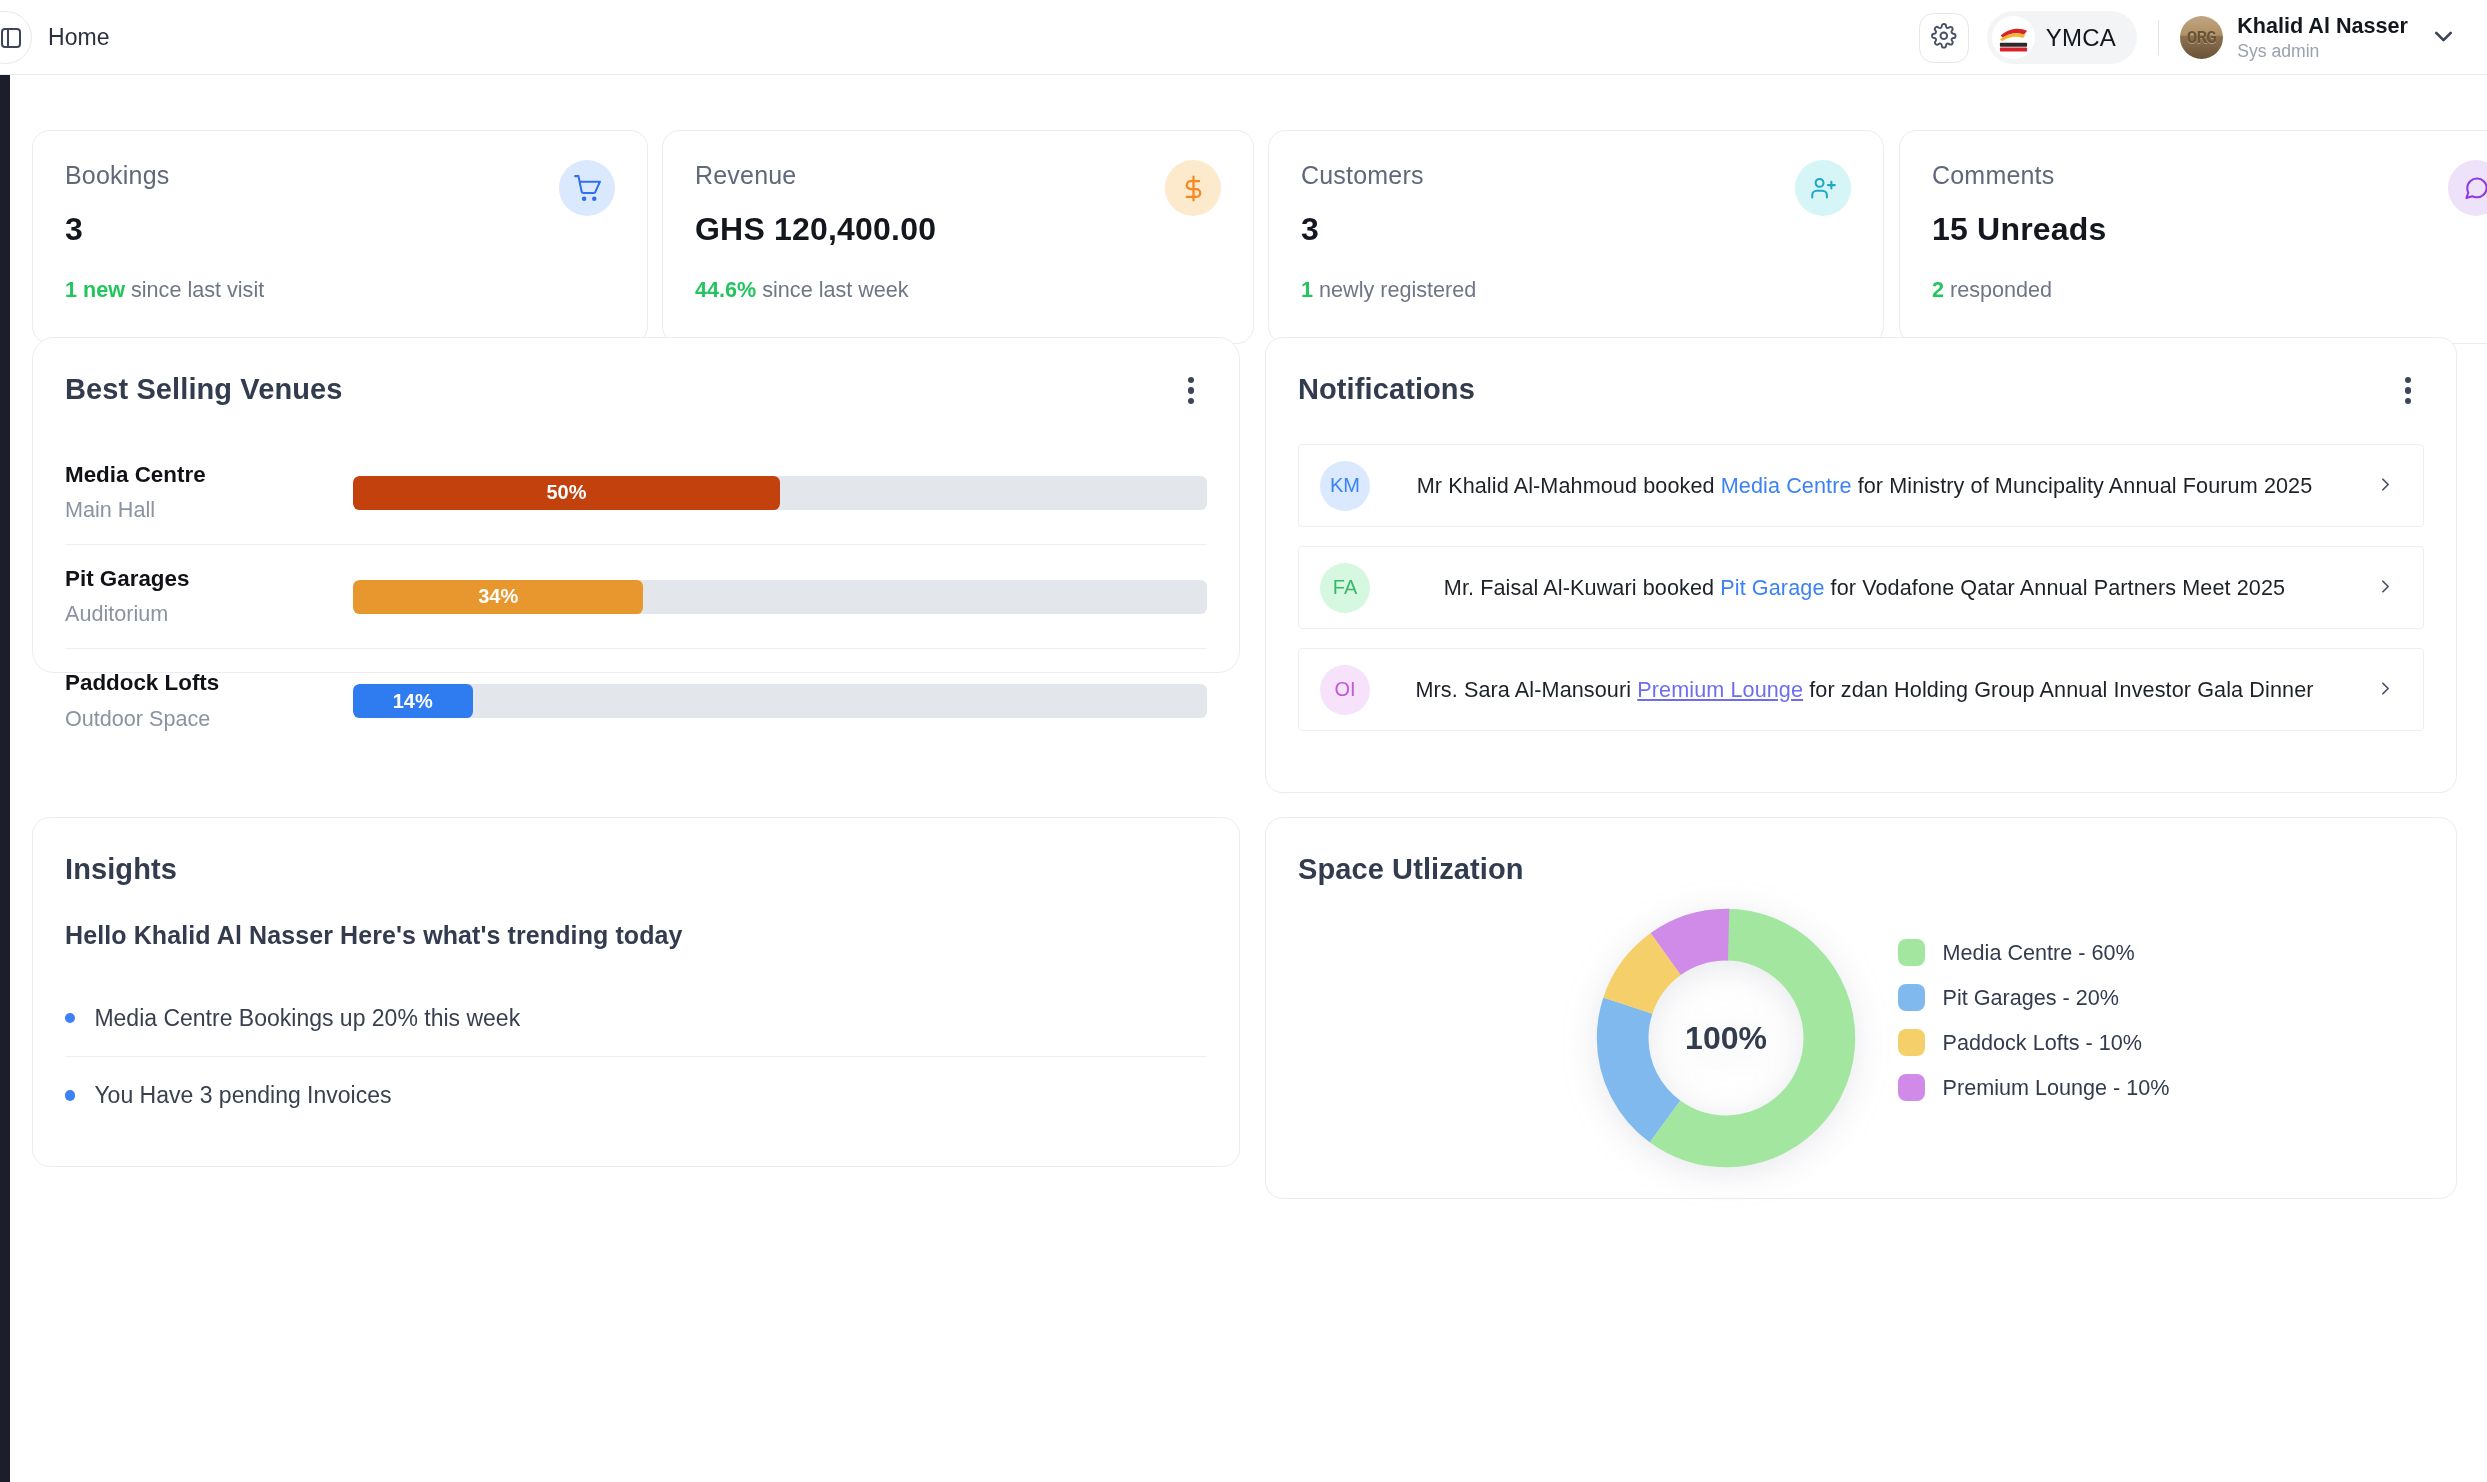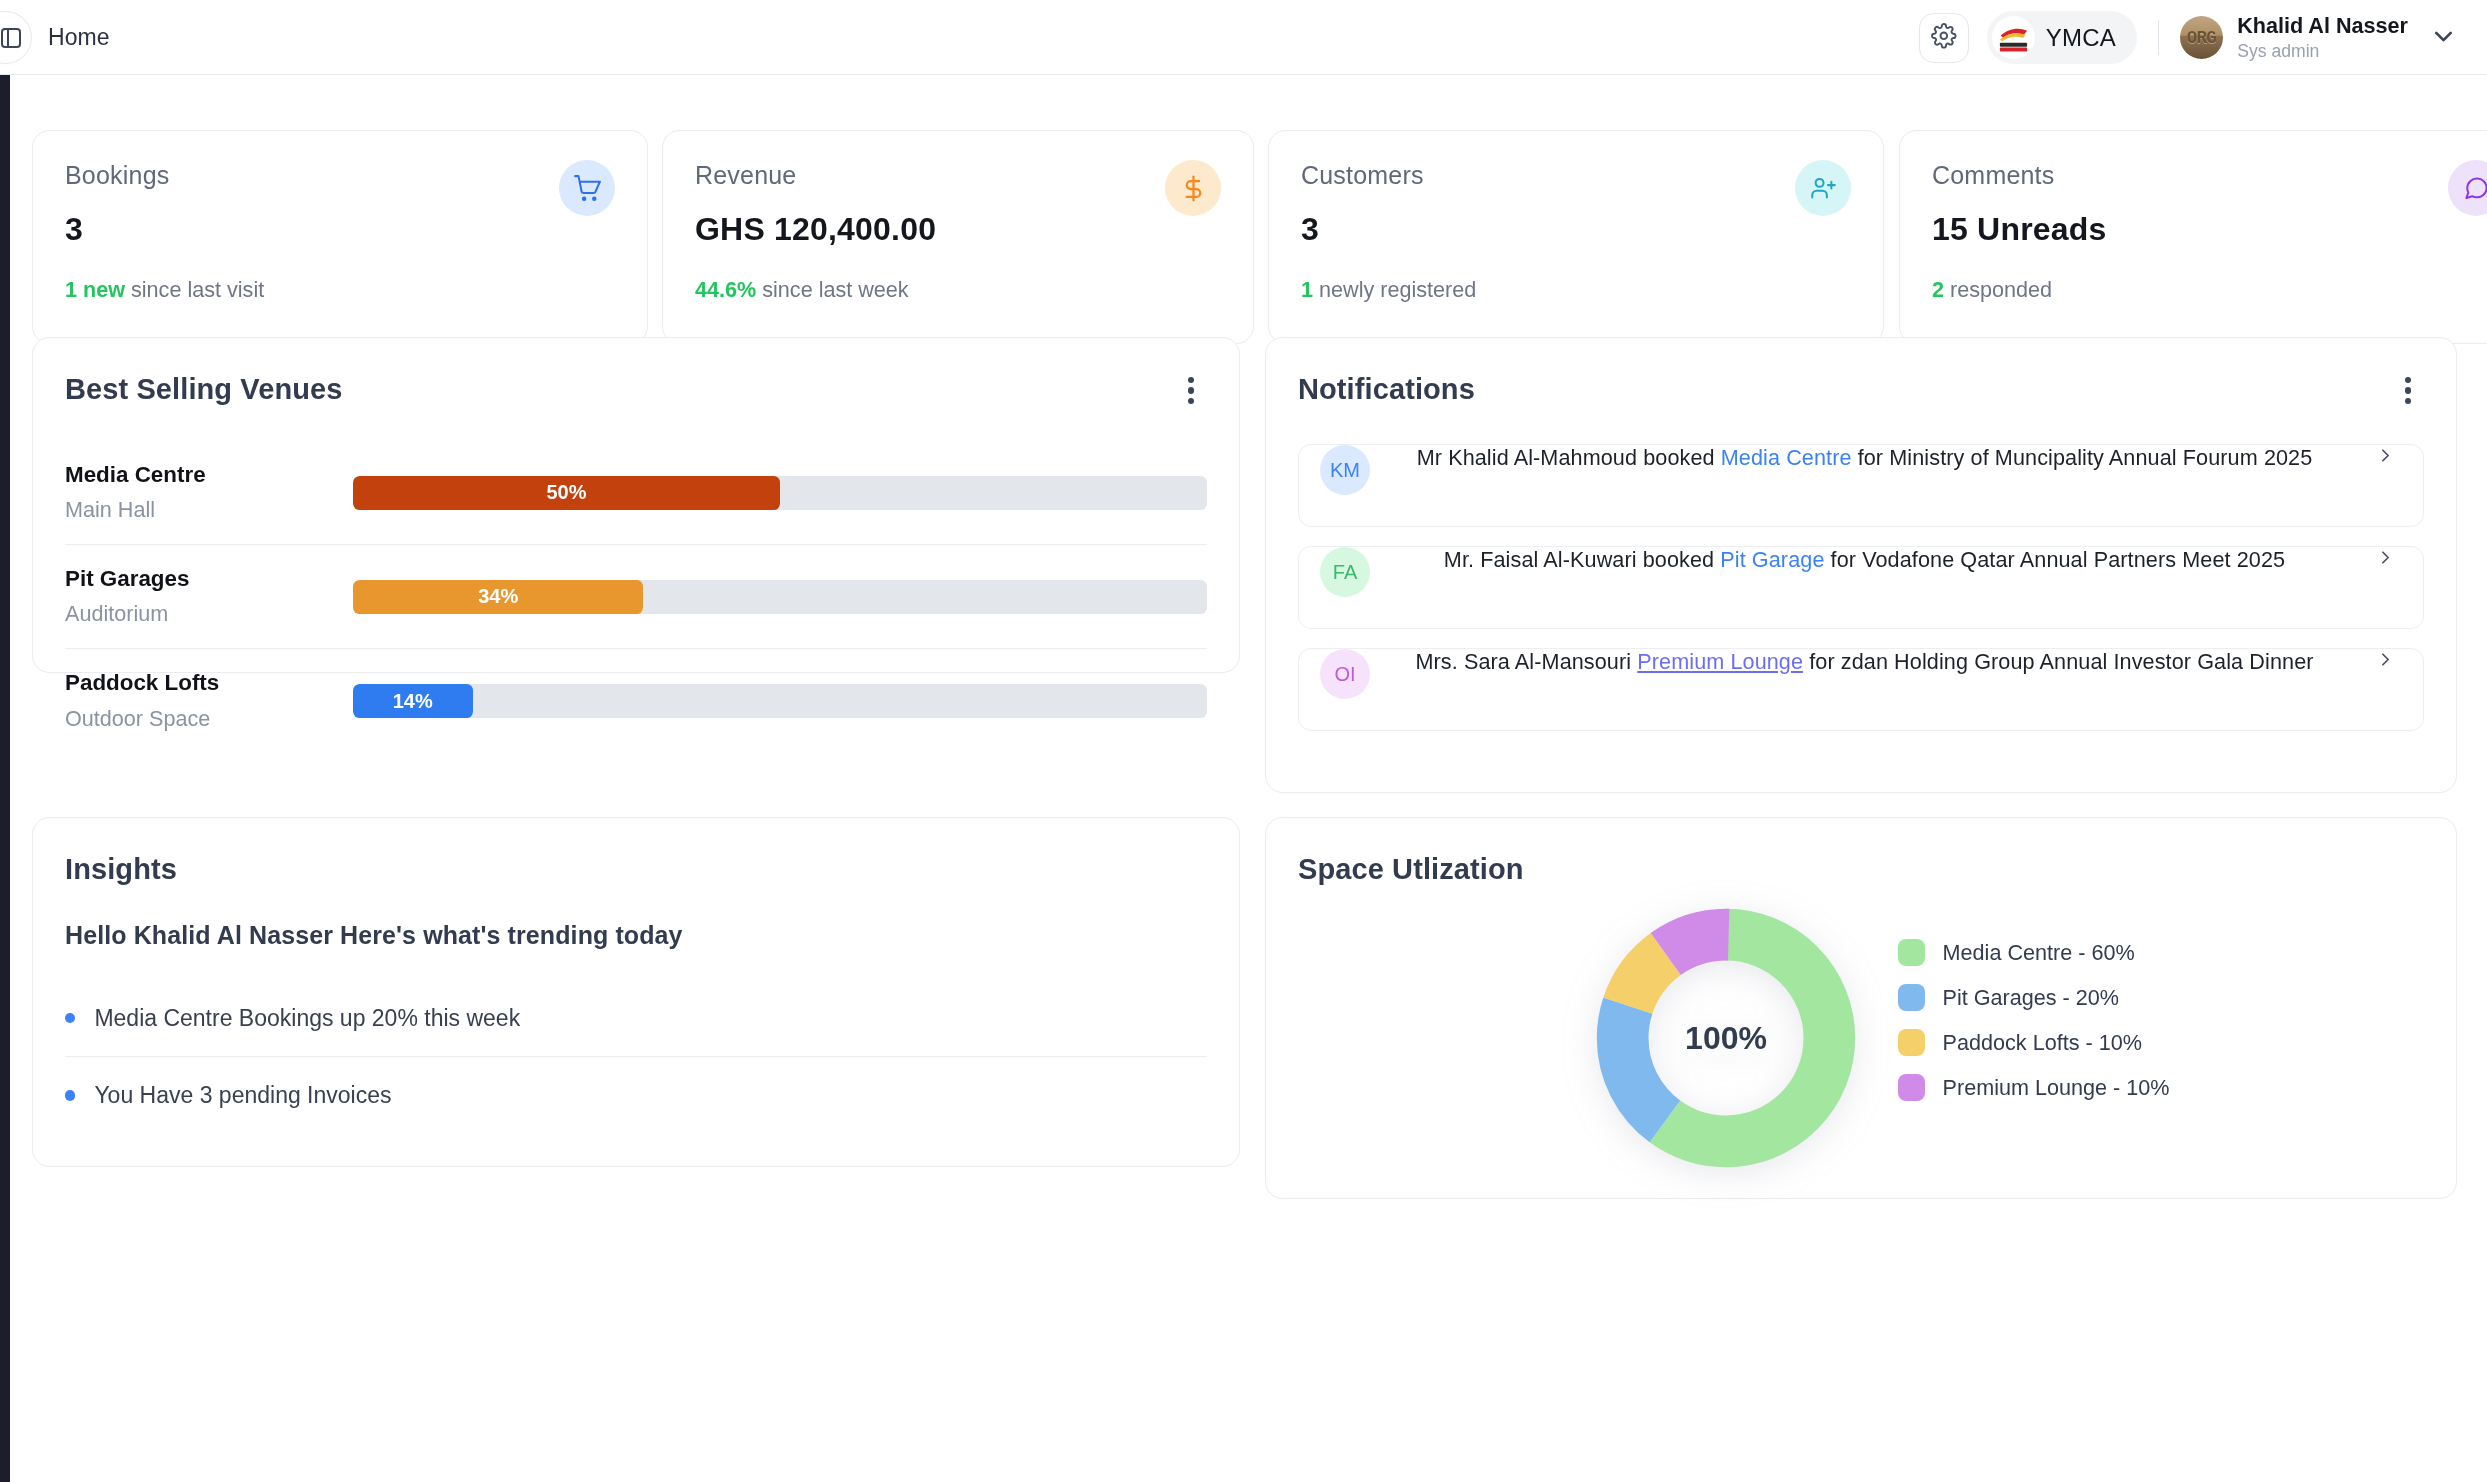--- a/index.html
+++ b/index.html
@@ -130,23 +130,23 @@
     background: #e3e7ec; position: relative; overflow: hidden;
   }
   .bar-fill {
     position: absolute; left: 0; top: 0; height: 34px; border-radius: 6.4px;
     display: flex; align-items: center; justify-content: center;
     color: #fff; font-size: 20px; font-weight: bold;
   }
 
   
   .notif-row {
-    display: flex; align-items: flex-start;
+    display: flex; align-items: center;
     height: 83px; margin-bottom: 19px;
-    border: 0.8px solid #eceef2; border-radius: 13px;
+    border: 0.8px solid #eceef2; border-radius: 4px;
     padding: 0 27px 0 21px; background: #fff; cursor: pointer;
   }
   .notif-avatar {
     width: 50px; height: 50px; border-radius: 50%;
     display: flex; align-items: center; justify-content: center;
     font-size: 20px; flex-shrink: 0;
   }
   .notif-text {
     flex: 1; text-align: center; font-size: 21.6px; color: #1d2129;
     letter-spacing: 0.1px; white-space: nowrap;
@@ -292,21 +292,21 @@
     <div class="kpi-title">Comments</div>
     <div class="kpi-value">15 Unreads</div>
     <div class="kpi-sub"><b style="color:#22c55e">2</b><span> responded</span></div>
     <div class="kpi-icon" style="background:#eee2fb;">
       <svg width="27" height="27" viewBox="0 0 24 24" fill="none" stroke="#8e3ae0" stroke-width="1.8" stroke-linecap="round" stroke-linejoin="round">
         <path d="M21 11.5a8.38 8.38 0 0 1-9 8.3 8.5 8.5 0 0 1-3.8-.9L3 20.5l1.7-4.9A8.38 8.38 0 0 1 3.8 11.5a8.5 8.5 0 0 1 8.7-8.3 8.38 8.38 0 0 1 8.5 8.3z"></path>
       </svg>
     </div>
   </div>
 
-  <div class="card" style="left:32px; top:337px; width:1208px; height:336px; padding:35px 32px 0 32px;">
+  <div class="card" style="left:32px; top:337px; width:1208px; height:336px; padding:35px 32px 0 32px;border-radius:22px;">
     <div class="panel-title">Best Selling Venues</div>
     <div class="dots">
       <i></i>
         <i></i>
         <i></i>
     </div>
 
     <div style="margin-top:35px;">
       <div class="venue-row">
         <div class="venue-meta">

